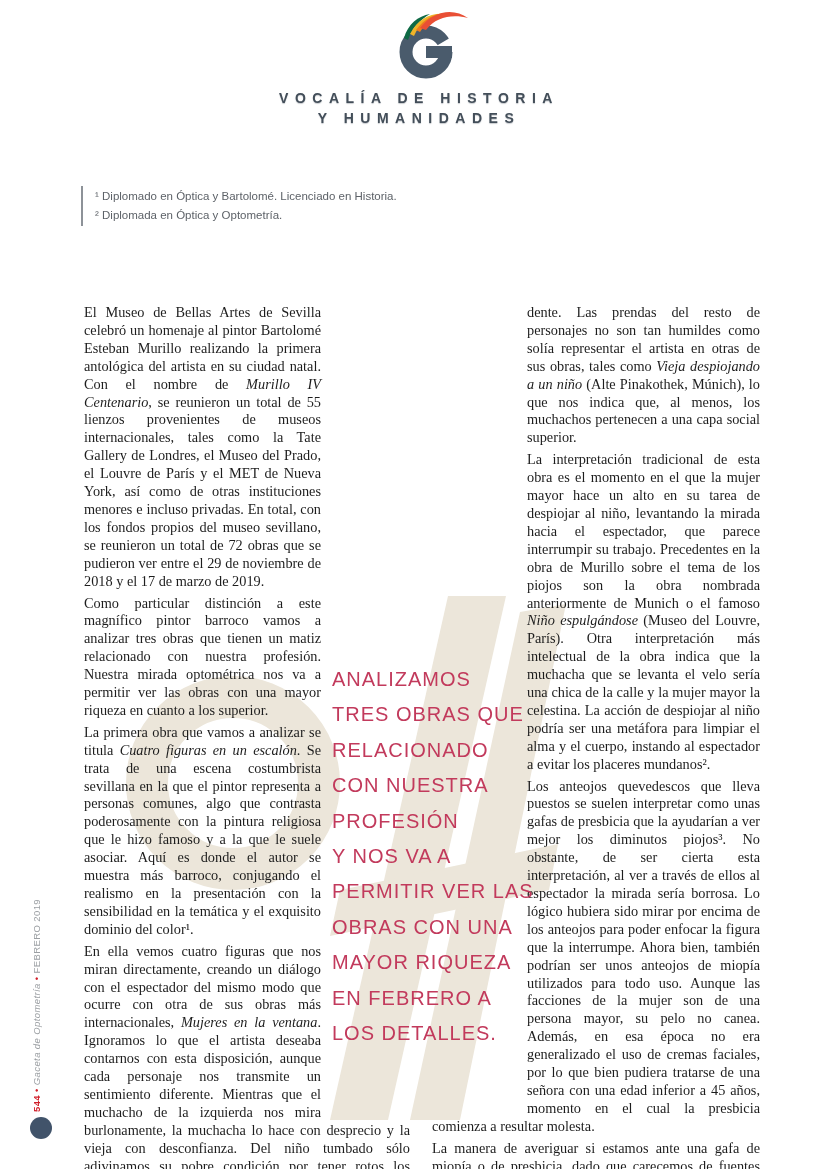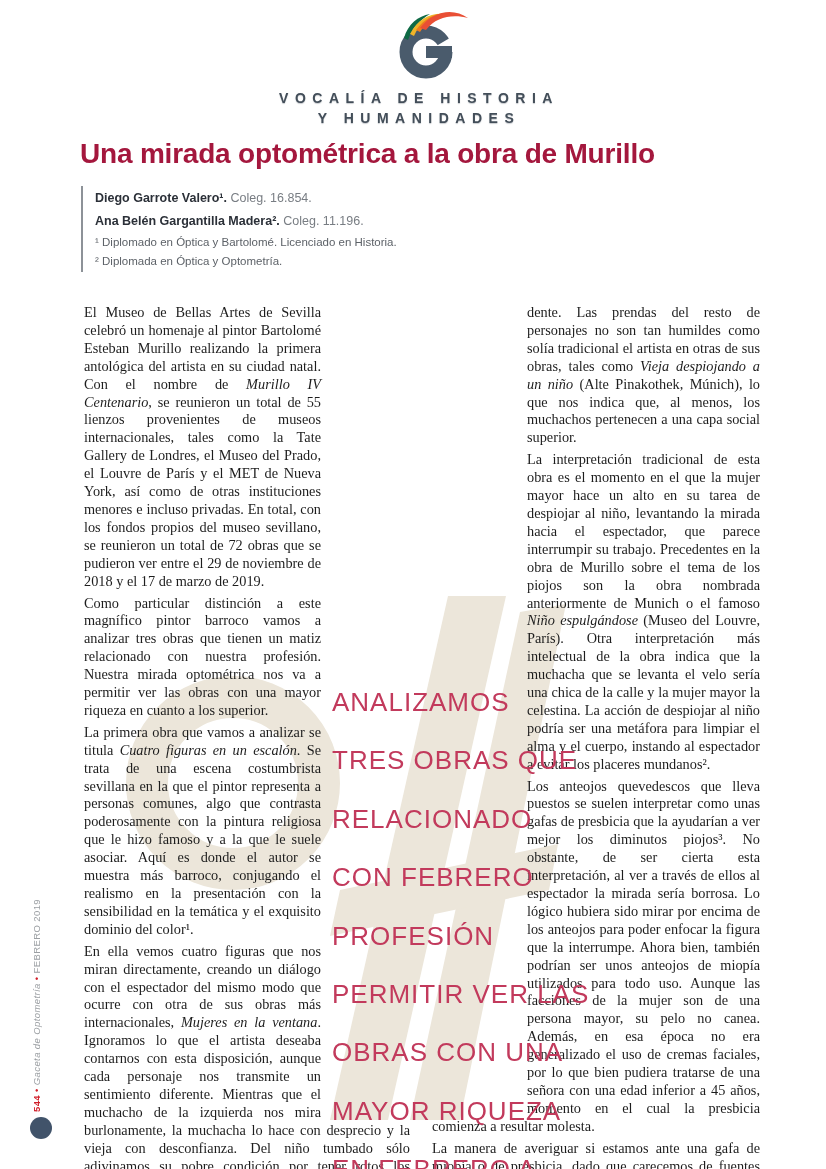--- a/index.html
+++ b/index.html
@@ -33,22 +33,22 @@
        color:#1d1d1d;text-align:justify;hyphens:auto;}
   .col p{margin:4px;}
   .col-left{width:334px;}
   .col-right{width:336px;}
   .spacer{display:block;}
   .spacer-left{float:right;width:93px;height:464px;margin-top:347px;}
   .spacer-right{float:left;width:99px;height:464px;margin-top:347px;}
 
   
   .pull-quote{position:absolute;left:332px;top:662px;width:190px;z-index:2;}
-  .pull-quote .q-line{font-size:26px;line-height:35.4px;letter-spacing:1px;
-                      color:#c23a5c;white-space:nowrap;font-weight:400;margin-top:23px;}
+  .pull-quote .q-line{font-size:20px;line-height:35.4px;letter-spacing:1px;
+                      color:#c23a5c;white-space:nowrap;font-weight:400;}
 
   
   .vertical-footer{position:absolute;left:31px;top:1112px;z-index:2;
                    transform:rotate(-90deg);transform-origin:top left;
                    white-space:nowrap;font-size:9.5px;letter-spacing:.4px;color:#9b9fa3;}
   .vf-page{color:#d1202b;font-weight:bold;}
   .vf-sep{color:#d1202b;padding:0 3px;}
   .vf-journal{font-style:italic;}
   .corner-dot{position:absolute;left:30px;top:1117px;width:22px;height:22px;
               border-radius:50%;background:#41536a;z-index:2;}
@@ -72,56 +72,52 @@
       <rect x="46" y="38" width="26" height="12" fill="#4a5b6c"></rect>
       <path d="M24,30 C28,16 38,8 50,6 C40,12 32,20 28,32 Z" fill="#0e6a45"></path>
       <path d="M30,26 C38,10 52,4 66,6 C52,8 40,14 34,28 Z" fill="#f0b429"></path>
       <path d="M36,22 C48,6 64,2 78,8 C62,6 48,10 40,24 Z" fill="#f07d1d"></path>
       <path d="M40,20 C54,2 74,0 88,10 C74,6 56,8 46,22 Z" fill="#e94f35"></path>
     </svg>
     <div class="org-line first">VOCALÍA DE HISTORIA</div>
     <div class="org-line">Y HUMANIDADES</div>
   </header>
 
-  <h1 class="article-title">Una mirada optométrica a la obra de Murillo</h1>
 
   <div class="author-block">
-    <div>
-        <div class="author-line"><span class="author-name">Diego Garrote Valero¹.</span><span class="author-cred"> Coleg. 16.854.</span></div>
-        <div class="author-line"><span class="author-name">Ana Belén Gargantilla Madera².</span><span class="author-cred"> Coleg. 11.196.</span></div>
-      </div>
     <div>
         <div class="affil-line">¹ Diplomado en Óptica y Bartolomé. Licenciado en Historia.</div>
         <div class="affil-line">² Diplomada en Óptica y Optometría.</div>
       </div>
   </div>
 
   <div class="body-cols">
     <div class="col col-left">
       <div class="spacer spacer-left"></div>
     <p><span>El Museo de Bellas Artes de Sevilla celebró un homenaje al pintor Bartolomé Esteban Murillo realizando la primera antológica del artista en su ciudad natal. Con el nombre de </span><i>Murillo IV Centenario</i><span>, se reunieron un total de 55 lienzos provenientes de museos internacionales, tales como la Tate Gallery de Londres, el Museo del Prado, el Louvre de París y el MET de Nueva York, así como de otras instituciones menores e incluso privadas. En total, con los fondos propios del museo sevillano, se reunieron un total de 72 obras que se pudieron ver entre el 29 de noviembre de 2018 y el 17 de marzo de 2019.</span></p>
         <p><span>Como particular distinción a este magnífico pintor barroco vamos a analizar tres obras que tienen un matiz relacionado con nuestra profesión. Nuestra mirada optométrica nos va a permitir ver las obras con una mayor riqueza en cuanto a los superior.</span></p>
         <p><span>La primera obra que vamos a analizar se titula </span><i>Cuatro figuras en un escalón</i><span>. Se trata de una escena costumbrista sevillana en la que el pintor representa a personas comunes, algo que contrasta poderosamente con la pintura religiosa que le hizo famoso y a la que le suele asociar. Aquí es donde el autor se muestra más barroco, conjugando el realismo en la presentación con la sensibilidad en la temática y el exquisito dominio del color¹.</span></p>
         <p><span>En ella vemos cuatro figuras que nos miran directamente, creando un diálogo con el espectador del mismo modo que ocurre con otra de sus obras más internacionales, </span><i>Mujeres en la ventana</i><span>. Ignoramos lo que el artista deseaba contarnos con esta disposición, aunque cada personaje nos transmite un sentimiento diferente. Mientras que el muchacho de la izquierda nos mira burlonamente, la muchacha lo hace con desprecio y la vieja con desconfianza. Del niño tumbado sólo adivinamos su pobre condición por tener rotos los pantalones, aunque bien podría haber tenido un acci-</span></p>
       </div>
     <div class="col col-right">
       <div class="spacer spacer-right"></div>
-    <p><span>dente. Las prendas del resto de personajes no son tan humildes como solía tradicional el artista en otras de sus obras, tales como </span><i>Vieja despiojando a un niño</i><span> (Alte Pinakothek, Múnich), lo que nos indica que, al menos, los muchachos pertenecen a una capa social superior.</span></p>
+    <p><span>dente. Las prendas del resto de personajes no son tan humildes como solía representar el artista en otras de sus obras, tales como </span><i>Vieja despiojando a un niño</i><span> (Alte Pinakothek, Múnich), lo que nos indica que, al menos, los muchachos pertenecen a una capa social superior.</span></p>
         <p><span>La interpretación tradicional de esta obra es el momento en el que la mujer mayor hace un alto en su tarea de despiojar al niño, levantando la mirada hacia el espectador, que parece interrumpir su trabajo. Precedentes en la obra de Murillo sobre el tema de los piojos son la obra nombrada anteriormente de Munich o el famoso </span><i>Niño espulgándose</i><span> (Museo del Louvre, París). Otra interpretación más intelectual de la obra indica que la muchacha que se levanta el velo sería una chica de la calle y la mujer mayor la celestina. La acción de despiojar al niño podría ser una metáfora para limpiar el alma y el cuerpo, instando al espectador a evitar los placeres mundanos².</span></p>
         <p><span>Los anteojos quevedescos que lleva puestos se suelen interpretar como unas gafas de presbicia que la ayudarían a ver mejor los diminutos piojos³. No obstante, de ser cierta esta interpretación, al ver a través de ellos al espectador la mirada sería borrosa. Lo lógico hubiera sido mirar por encima de los anteojos para poder enfocar la figura que la interrumpe. Ahora bien, también podrían ser unos anteojos de miopía utilizados para todo uso. Aunque las facciones de la mujer son de una persona mayor, su pelo no canea. Además, en esa época no era generalizado el uso de cremas faciales, por lo que bien pudiera tratarse de una señora con una edad inferior a 45 años, momento en el cual la presbicia comienza a resultar molesta.</span></p>
         <p><span>La manera de averiguar si estamos ante una gafa de miopía o de presbicia, dado que carecemos de fuentes documentales al respecto, reside en</span></p>
       </div>
   </div>
 
   <div class="pull-quote">
       <div class="q-line">ANALIZAMOS</div>
       <div class="q-line">TRES OBRAS QUE</div>
       <div class="q-line">RELACIONADO</div>
-      <div class="q-line">CON FEBRERO</div>
+      <div class="q-line">CON NUESTRA</div>
       <div class="q-line">PROFESIÓN</div>
+      <div class="q-line">Y NOS VA A</div>
       <div class="q-line">PERMITIR VER LAS</div>
       <div class="q-line">OBRAS CON UNA</div>
       <div class="q-line">MAYOR RIQUEZA</div>
       <div class="q-line">EN FEBRERO A</div>
       <div class="q-line">LOS DETALLES.</div>
     </div>
 
   <div class="vertical-footer">
     <span class="vf-page">544</span><span class="vf-sep">•</span><span class="vf-journal">Gaceta de Optometría</span><span class="vf-sep">•</span><span class="vf-issue">FEBRERO 2019</span>
   </div>

